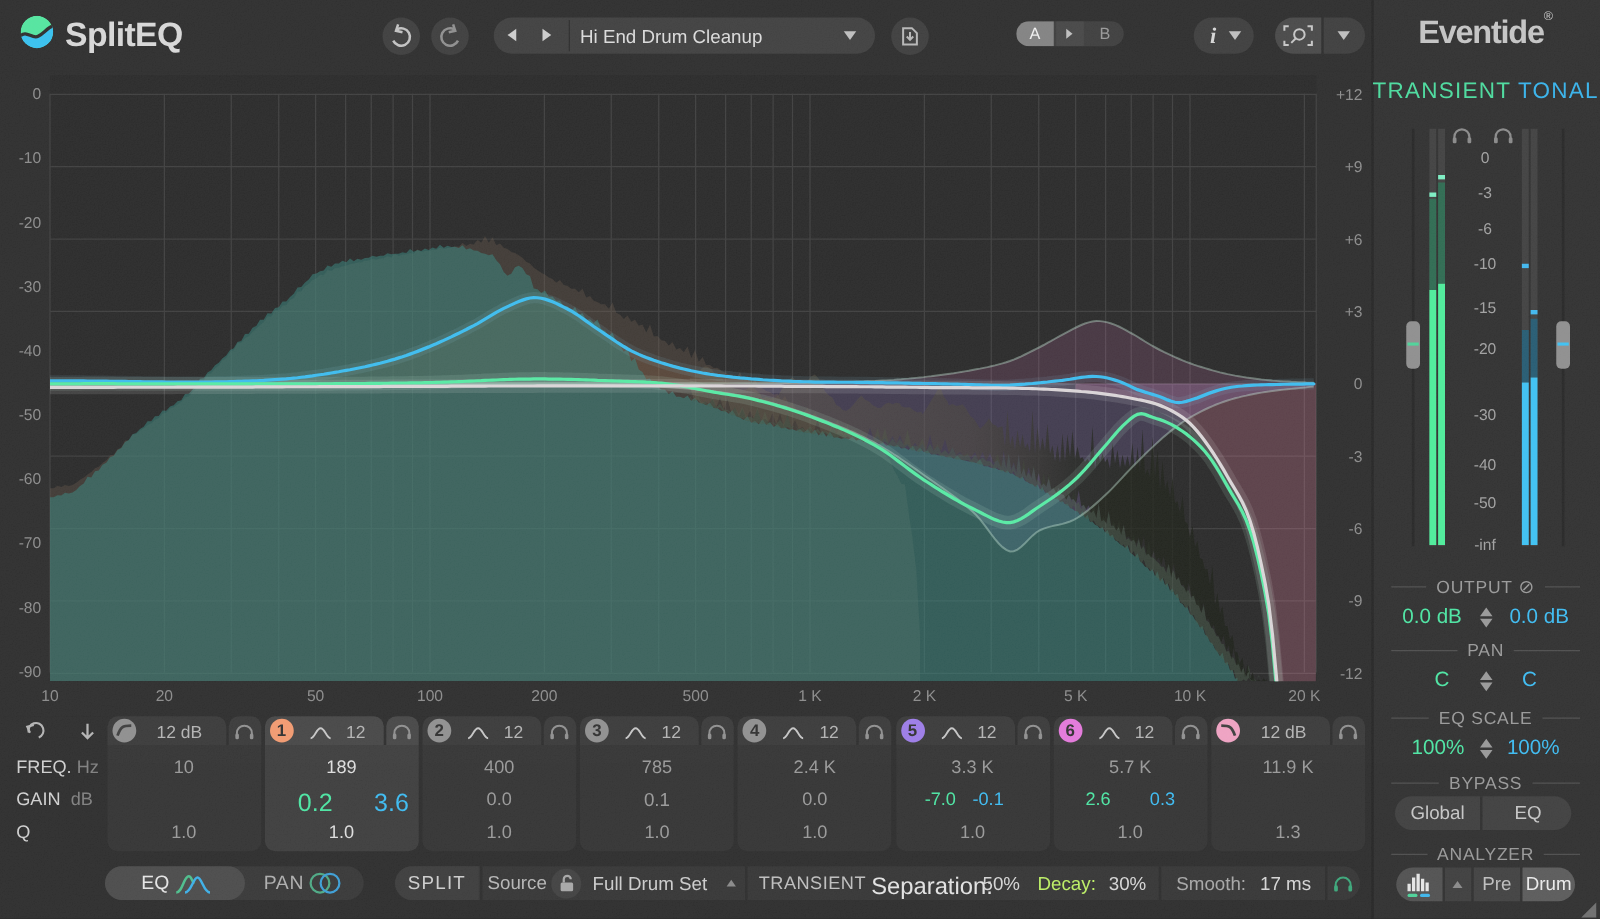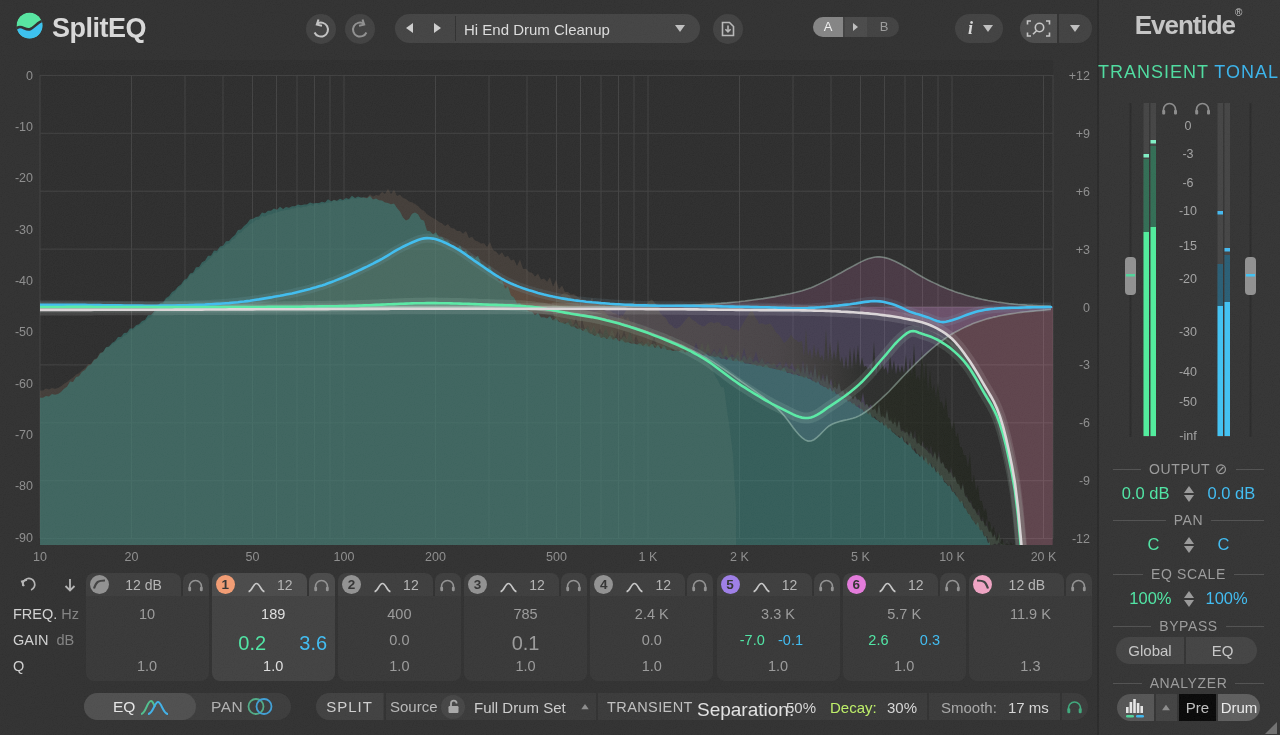--- a/index.html
+++ b/index.html
@@ -273,21 +273,21 @@
         <rect x="19.8" y="9" width="2.6" height="10"></rect>
         <rect x="23.4" y="12" width="2.6" height="7"></rect>
       </g>
 <rect x="9" y="21" width="8" height="2.6" rx="1.3" fill="#4cd59a"></rect>
       <rect x="19" y="21" width="8" height="2.6" rx="1.3" fill="#3cb8f0"></rect>
     </svg></div>
 <div class="abs" style="left:1156px;top:694px;width:21px;height:27px;background:#3d3d3d"></div>
 <div class="abs" style="left:1161px;top:704px">
     <div class="tri-u" style="transform:scale(0.8)"></div>
   </div>
-<div class="abs" style="left:1179px;top:694px;width:37px;height:27px;background:#000000;color:#c0c0c0;font-size:15px;text-align:center;line-height:27px">Pre</div>
+<div class="abs" style="left:1179px;top:694px;width:37px;height:27px;background:#404040;color:#c0c0c0;font-size:15px;text-align:center;line-height:27px">Pre</div>
 <div class="abs" style="left:1218px;top:694px;width:42px;height:27px;border-radius:0 13.5px 13.5px 0;background:#5a5a5a;color:#eee;font-size:15px;text-align:center;line-height:27px">Drum</div>
 <div class="abs" style="left:1265px;top:722px;width:0;height:0;border-left:12px solid transparent;border-bottom:12px solid #6e6e6e"></div>
 <svg class="abs" style="left:18px;top:577px" width="62" height="17" viewBox="0 0 62 17">
 <g transform="translate(17,0) scale(-1,1)">
       <path d="M4,13 A6,6 0 1 1 12,9" fill="none" stroke="#b5b5b5" stroke-width="1.7"></path>
 <path d="M8,3 L13.2,4.4 L11,9.2" fill="none" stroke="#b5b5b5" stroke-width="1.7"></path>
     </g>
 <path d="M52,2 v11 M47.5,9 l4.5,4.5 L56.5,9" fill="none" stroke="#b5b5b5" stroke-width="1.8"></path>
 </svg>
 <div class="abs" style="left:13px;top:606px;font-size:14.5px;color:#d2d2d2">FREQ. <span style="color:#808080">Hz</span></div>
@@ -358,21 +358,21 @@
         <rect x="12.9" y="8.7" width="2.8" height="4.6" rx="1.2" fill="#909090"></rect>
       </svg></div>
   </div>
 <div class="abs" style="left:464.1px;top:596px;width:123px;height:85px;border-radius:0 0 8px 8px;background:#323232"></div>
 <div class="abs" style="left:468.1px;top:575.0px;width:19px;height:19px;border-radius:50%;background:#909090;color:#2e2e2e;font-size:13.5px;font-weight:bold;text-align:center;line-height:19px">3</div>
 <div class="abs" style="left:499.1px;top:579.0px"><svg width="19" height="11" viewBox="0 0 19 11">
       <path d="M1.5,9.5 C5,9.5 6,1.5 9.5,1.5 C13,1.5 14,9.5 17.5,9.5" fill="none" stroke="#c8c8c8" stroke-width="1.6"></path>
     </svg></div>
 <div class="abs" style="left:522.1px;top:577.0px;width:30px;text-align:center;font-size:14px;color:#b5b5b5">12</div>
 <div class="abs" style="left:464.1px;top:606px;width:123px;text-align:center;font-size:14.5px;color:#9a9a9a">785</div>
-<div class="abs" style="left:464.1px;top:632px;width:123px;text-align:center;font-size:20px;color:#9a9a9a">0.1</div>
+<div class="abs" style="left:464.1px;top:632px;width:123px;text-align:center;font-size:15px;color:#9a9a9a">0.1</div>
 <div class="abs" style="left:464.1px;top:658px;width:123px;text-align:center;font-size:14.5px;color:#9a9a9a">1.0</div>
 <div class="abs" style="left:590.3px;top:573px;width:95px;height:23px;border-radius:8px 8px 0 0;background:#383838"></div>
 <div class="abs" style="left:687.3px;top:573px;width:26px;height:23px;border-radius:8px 8px 0 0;background:#383838">
     <div style="margin:5px 0 0 4px"><svg width="17" height="15" viewBox="0 0 17 15">
         <g stroke="#909090" stroke-width="1.6" fill="none">
           <path d="M2.5,11 v-2.5 a6,6 0 0 1 12,0 V11"></path>
         </g>
         <rect x="1.3" y="8.7" width="2.8" height="4.6" rx="1.2" fill="#909090"></rect>
         <rect x="12.9" y="8.7" width="2.8" height="4.6" rx="1.2" fill="#909090"></rect>
       </svg></div>

